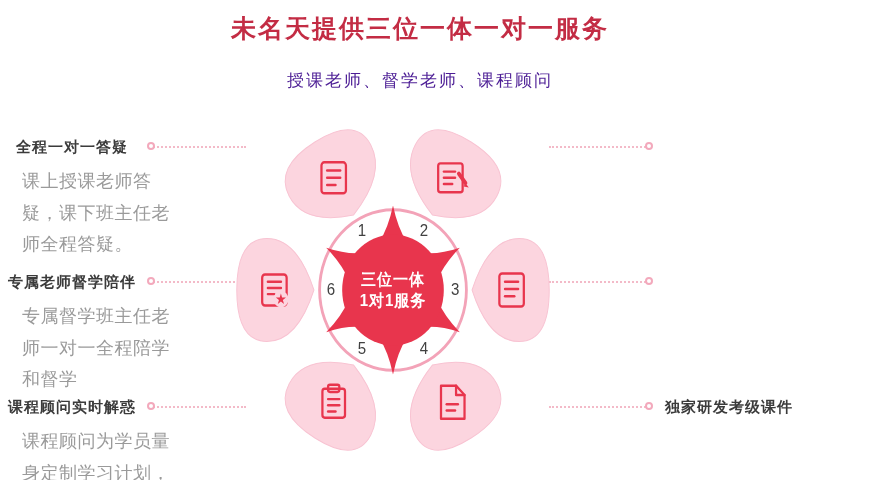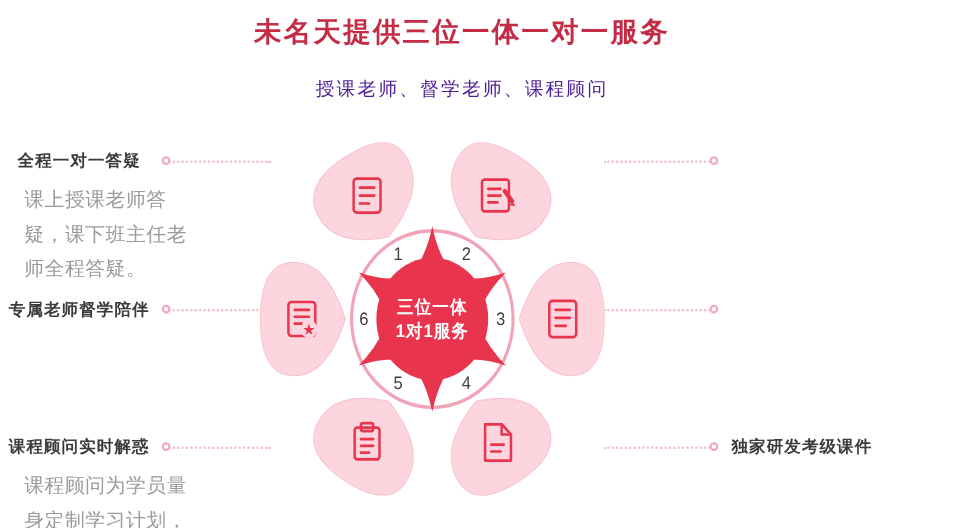--- a/index.html
+++ b/index.html
@@ -44,20 +44,21 @@
     <div class="title">未名天提供三位一体一对一服务</div>
     <div class="subtitle">授课老师、督学老师、课程顾问</div>
   </div>
 
   <div class="feature left" style="left:6px; top:137px;">
     <div class="f-title">全程一对一答疑</div>
     <div class="f-desc">课上授课老师答疑，课下班主任老师全程答疑。</div>
   </div>
   <div class="feature left" style="left:6px; top:272px;">
     <div class="f-title">专属老师督学陪伴</div>
+    <div class="f-desc">专属督学班主任老师一对一全程陪学和督学</div>
   </div>
   <div class="feature left" style="left:6px; top:397px;">
     <div class="f-title">课程顾问实时解惑</div>
     <div class="f-desc">课程顾问为学员量身定制学习计划，提供实时解惑。</div>
   </div>
 
   <div class="feature right" style="left:665px; top:137px;">
   </div>
   <div class="feature right" style="left:665px; top:397px;font-family:Liberation Serif, serif;">
     <div class="f-title">独家研发考级课件</div>

